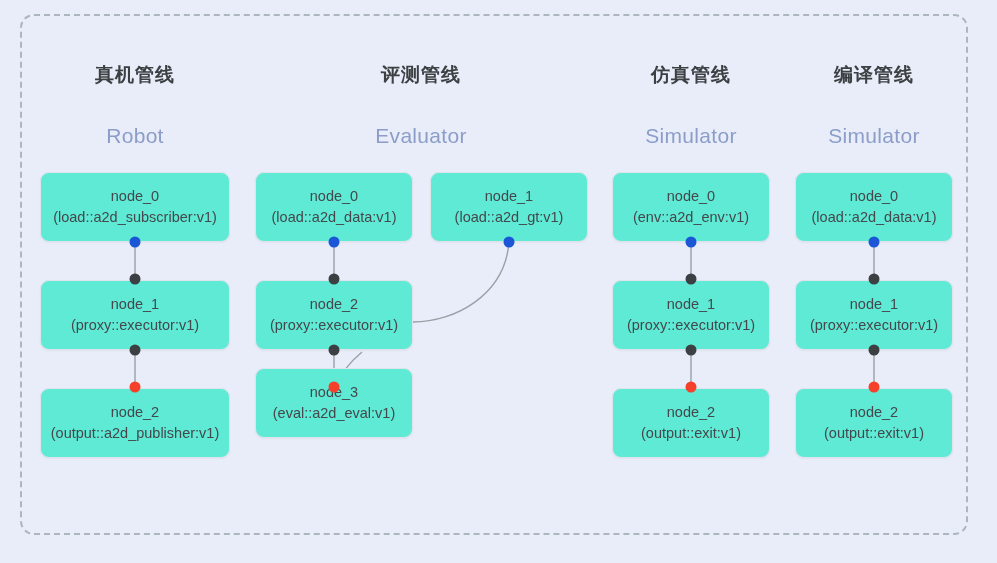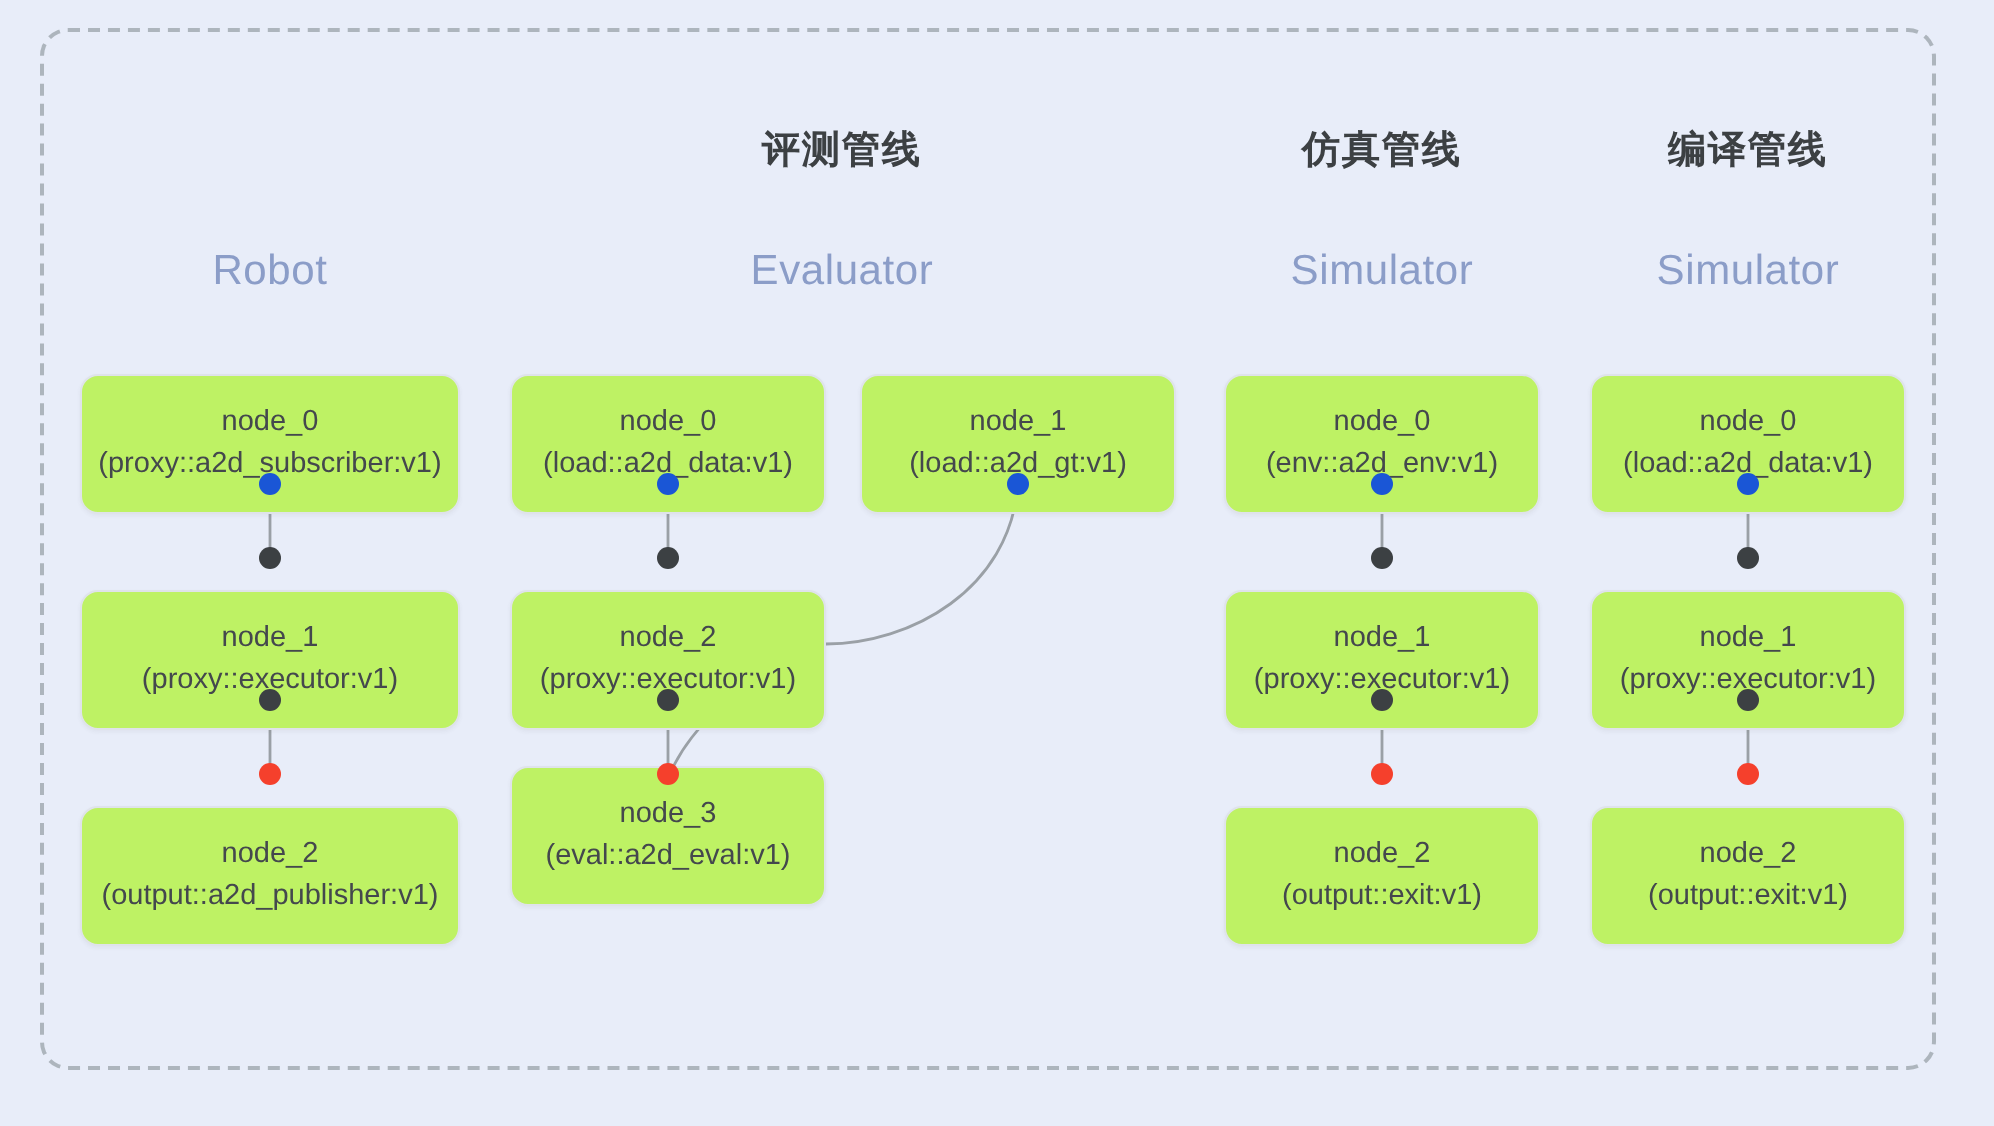--- a/index.html
+++ b/index.html
@@ -59,30 +59,29 @@
   .col-title-en {
     font-size: 21px;
     font-weight: normal;
     color: #8b9dc8;
     letter-spacing: 0.3px;
   }
 
   .node {
     position: absolute;
     box-sizing: border-box;
-    background: #bef264;
+    background: #5eead4;
     border: 1px solid #dfe3ea;
     border-radius: 9px;
     box-shadow: 0 1px 2px rgba(60,64,67,0.06);
     display: flex;
     flex-direction: column;
     align-items: center;
     justify-content: center;
     text-align: center;
-    margin-top: 15px;
   }
   .node-title {
     font-size: 14.5px;
     color: #44484d;
     line-height: 1.45;
   }
   .node-sub {
     font-size: 14.5px;
     color: #44484d;
     line-height: 1.45;
@@ -125,34 +124,35 @@
       <line x1="691" y1="242" x2="691" y2="278"></line>
 
       <line x1="691" y1="350" x2="691" y2="387"></line>
 
       <line x1="874" y1="242" x2="874" y2="278"></line>
 
       <line x1="874" y1="350" x2="874" y2="387"></line>
     </g>
   </svg>
 
+  <div class="column-header col-title-cn" style="left:55px; top:62px; width:160px;">真机管线</div>
   <div class="column-header col-title-cn" style="left:341px; top:62px; width:160px;">评测管线</div>
 
   <div class="column-header col-title-en" style="left:55px; top:124px; width:160px;">Robot</div>
   <div class="column-header col-title-en" style="left:341px; top:124px; width:160px;">Evaluator</div>
 
   <div class="column-header col-title-cn" style="left:611px; top:62px; width:160px;">仿真管线</div>
   <div class="column-header col-title-en" style="left:611px; top:124px; width:160px;">Simulator</div>
 
   <div class="column-header col-title-cn" style="left:794px; top:62px; width:160px;">编译管线</div>
   <div class="column-header col-title-en" style="left:794px; top:124px; width:160px;">Simulator</div>
 
   <div class="node" style="left:40px; top:172px; width:190px; height:70px;">
     <div class="node-title">node_0</div>
-    <div class="node-sub">(proxy::a2d_subscriber:v1)</div>
+    <div class="node-sub">(load::a2d_subscriber:v1)</div>
   </div>
   <div class="port port-blue" style="left:135px; top:242px;"></div>
 
   <div class="node" style="left:40px; top:280px; width:190px; height:70px;">
     <div class="node-title">node_1</div>
     <div class="node-sub">(proxy::executor:v1)</div>
   </div>
   <div class="port port-black" style="left:135px; top:279px;"></div>
   <div class="port port-black" style="left:135px; top:350px;"></div>
 

